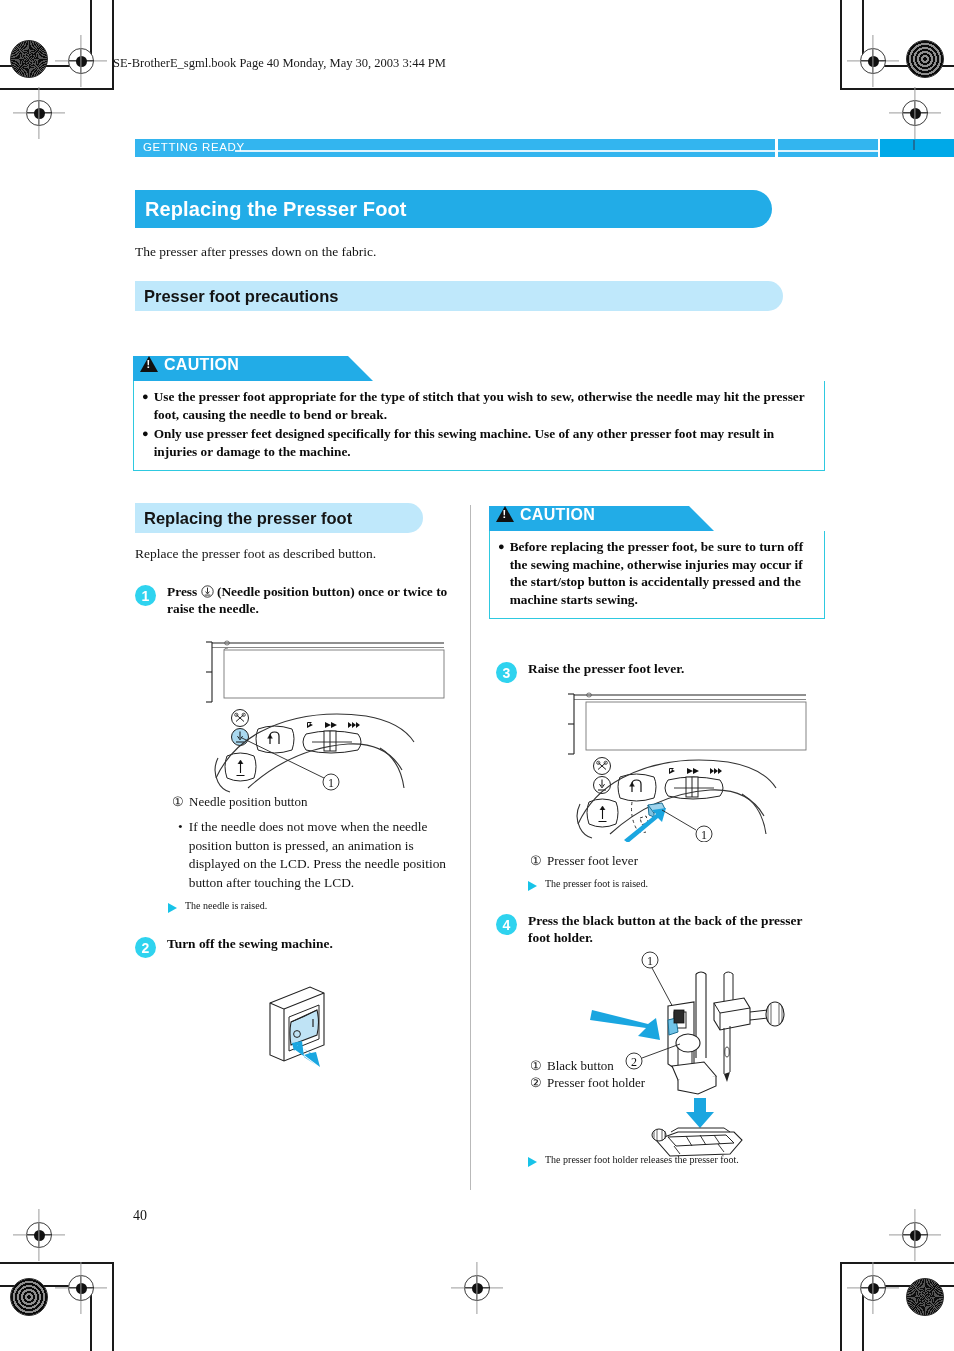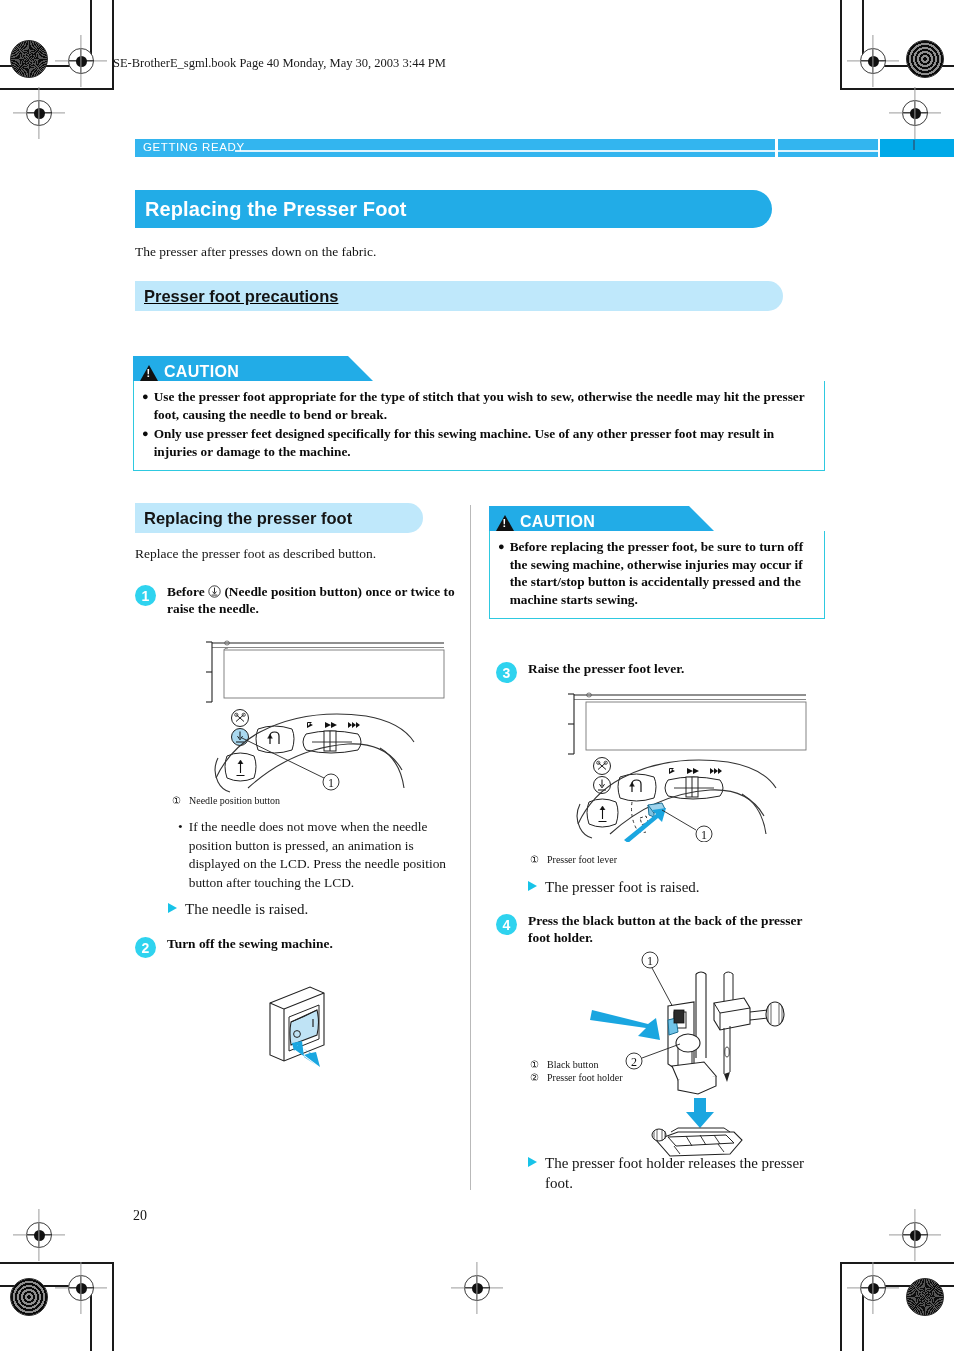--- a/index.html
+++ b/index.html
@@ -100,21 +100,21 @@
   .body-text {
     position:absolute;
     font-family:"Liberation Serif", serif;
     font-size:13.5px; color:#141414; line-height:1.35;
   }
 
   
   .caution { position:absolute; }
   .caution-tab {
     position:relative; height:25px; background:#22ace7;
-    display:flex; align-items:flex-end; padding-left:7px;
+    display:flex; align-items:flex-start; padding-left:7px;
     clip-path: polygon(0 0, calc(100% - 25px) 0, 100% 100%, 0 100%);
   }
   .caution-tab .warn-tri {
     width:0;height:0;border-left:9px solid transparent;border-right:9px solid transparent;
     border-bottom:16px solid #111; position:relative; margin-right:6px;
   }
   .caution-tab .warn-tri::after {
     content:"!"; position:absolute; left:-2.6px; top:3px;
     color:#fff; font-family:"Liberation Sans", sans-serif;
     font-weight:bold; font-size:11px; line-height:11px;
@@ -151,30 +151,30 @@
 
   .bullet-para {
     position:absolute; font-family:"Liberation Serif", serif;
     font-size:13.4px; line-height:1.38; color:#141414;
     display:flex;
   }
   .bullet-para .dot { flex:0 0 auto; margin-right:6px; }
 
   .result {
     position:absolute; display:flex; align-items:flex-start;
-    font-family:"Liberation Serif", serif; font-size:15px; line-height:1.35; color:#141414;
+    font-family:"Liberation Serif", serif; font-size:10px; line-height:1.35; color:#141414;
   }
   .result .tri {
     flex:0 0 auto; width:0;height:0; margin:4px 8px 0 0;
     border-top:5.5px solid transparent; border-bottom:5.5px solid transparent;
     border-left:9px solid #17c3e8;
   }
   .legend {
     position:absolute; font-family:"Liberation Serif", serif;
-    font-size:10px; color:#141414; line-height:1.3;
+    font-size:13px; color:#141414; line-height:1.3;
   }
   .legend .cnum { display:inline-block; width:17px; }
 
   .col-divider {
     position:absolute; width:1px; background:#b9b9b9;
   }
   .page-num {
     position:absolute; font-family:"Liberation Serif", serif;
     font-size:14px; color:#141414;
   }
@@ -258,21 +258,21 @@
     <div class="banner-shadow" style="right:0px;"></div>
     <div class="banner" style="width:637px;">
       <span class="txt">Replacing the Presser Foot</span>
     </div>
   </div>
 
   <div class="body-text" style="left:135px;top:243px;width:650px;">The presser after presses down on the fabric.</div>
 
   <div class="banner-wrap" style="left:135px;top:281px;width:685px;">
     <div class="banner2-shadow" style="right:0px;"></div>
-    <div class="banner2" style="width:648px;text-decoration:underline;">
+    <div class="banner2" style="width:648px;">
       <span class="txt">Presser foot precautions</span>
     </div>
   </div>
 
 
   <div class="caution" style="left:133px;top:356px;width:692px;">
     <div class="caution-tab" style="width:240px;">
       <span class="warn-tri"></span>
       <span class="ctxt">CAUTION</span>
     </div>
@@ -295,21 +295,21 @@
     <div class="banner2" style="width:288px;">
       <span class="txt">Replacing the presser foot</span>
     </div>
   </div>
 
   <div class="body-text" style="left:135px;top:545px;width:330px;">Replace the presser foot as described button.</div>
 
   <div class="step" style="left:135px;top:583px;width:330px;">
     <div class="step-num" style="left:0px;top:2px;">1</div>
     <div class="step-head" style="margin-left:32px;">
-      <span>Before</span>
+      <span>Press</span>
       <svg width="13" height="13" viewBox="0 0 16 16" style="display:inline-block;vertical-align:-2px;">
         <circle cx="8" cy="8" r="7" fill="none" stroke="#111" stroke-width="1"></circle>
         <line x1="8" y1="3.2" x2="8" y2="9.5" stroke="#111" stroke-width="1.1"></line>
         <path d="M5.7 8.1 L8 11 L10.3 8.1" fill="none" stroke="#111" stroke-width="1.1"></path>
         <line x1="4.5" y1="12.4" x2="11.5" y2="12.4" stroke="#111" stroke-width="1"></line>
       </svg>
       <span>(Needle position button) once or twice to raise the needle.</span>
     </div>
   </div>
 
@@ -556,15 +556,15 @@
     <div>
       <span class="cnum">②</span><span>Presser foot holder</span>
     </div>
   </div>
 
   <div class="result" style="left:528px;top:1153px;width:298px;">
     <span class="tri"></span>
     <span>The presser foot holder releases the presser foot.</span>
   </div>
 
-  <div class="page-num" style="left:133px;top:1208px;">20</div>
+  <div class="page-num" style="left:133px;top:1208px;">40</div>
 
 </div>
 
 </body></html>

